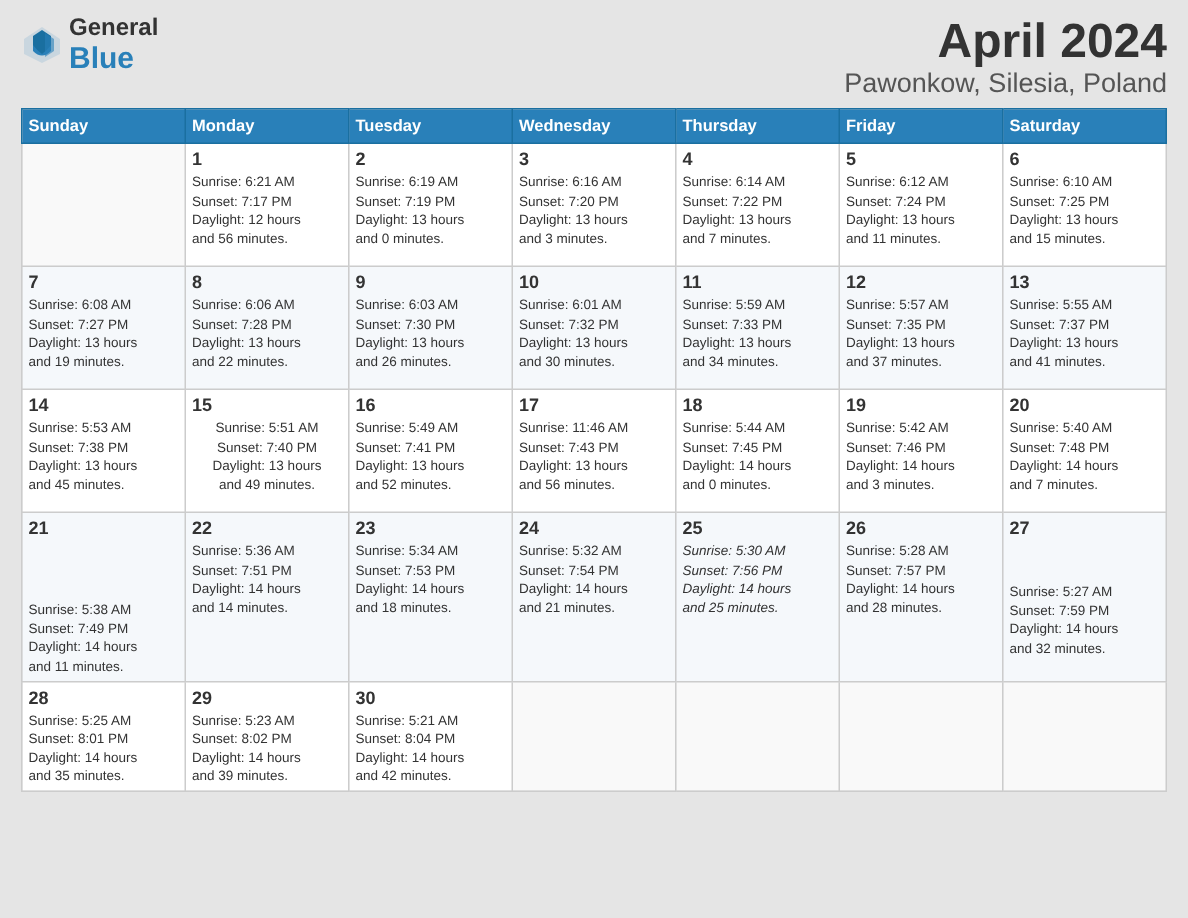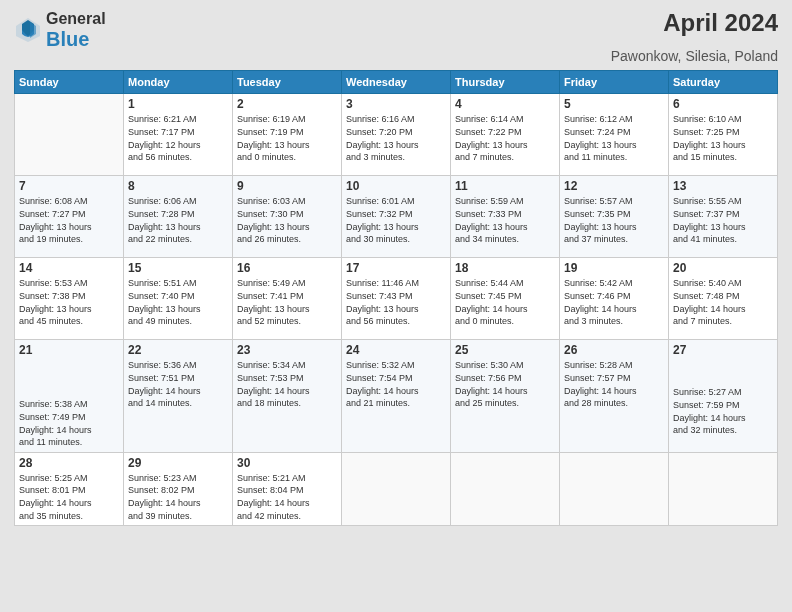--- a/index.html
+++ b/index.html
@@ -43,29 +43,28 @@
       color: #2980b9;
     }
     .logo-icon {
       width: 28px;
       height: 28px;
     }
     .title-block {
       text-align: right;
     }
     .main-title {
-      font-size: 24px;
+      font-size: 32px;
       font-weight: bold;
       color: #333;
       line-height: 1.1;
     }
     .subtitle {
-      font-size: 14px;
+      font-size: 18px;
       color: #555;
-      margin-top: 12px;
     }
     .calendar {
       width: 100%;
       border-collapse: collapse;
       table-layout: fixed;
     }
     .calendar th {
       background: #2980b9;
       color: #fff;
       font-size: 11px;
@@ -240,21 +239,21 @@
         <tr>
           <td>
             <span class="day-num">14</span>
             <div class="day-info" style="white-space: pre-line;">Sunrise: 5:53 AM
 Sunset: 7:38 PM
 Daylight: 13 hours
 and 45 minutes.</div>
           </td>
           <td>
             <span class="day-num">15</span>
-            <div class="day-info" style="white-space: pre-line;">Sunrise: 5:51 AM
+            <div class="day-info" style="white-space: pre-line; text-align: center;">Sunrise: 5:51 AM
 Sunset: 7:40 PM
 Daylight: 13 hours
 and 49 minutes.</div>
           </td>
           <td>
             <span class="day-num">16</span>
             <div class="day-info" style="white-space: pre-line;">Sunrise: 5:49 AM
 Sunset: 7:41 PM
 Daylight: 13 hours
 and 52 minutes.</div>
@@ -312,21 +311,21 @@
           </td>
           <td>
             <span class="day-num">24</span>
             <div class="day-info" style="white-space: pre-line;">Sunrise: 5:32 AM
 Sunset: 7:54 PM
 Daylight: 14 hours
 and 21 minutes.</div>
           </td>
           <td>
             <span class="day-num">25</span>
-            <div class="day-info" style="white-space: pre-line;">Sunrise: 5:30 AM
+            <div class="day-info" style="white-space: pre-line; font-style: italic;">Sunrise: 5:30 AM
 Sunset: 7:56 PM
 Daylight: 14 hours
 and 25 minutes.</div>
           </td>
           <td>
             <span class="day-num">26</span>
             <div class="day-info" style="white-space: pre-line;">Sunrise: 5:28 AM
 Sunset: 7:57 PM
 Daylight: 14 hours
 and 28 minutes.</div>

